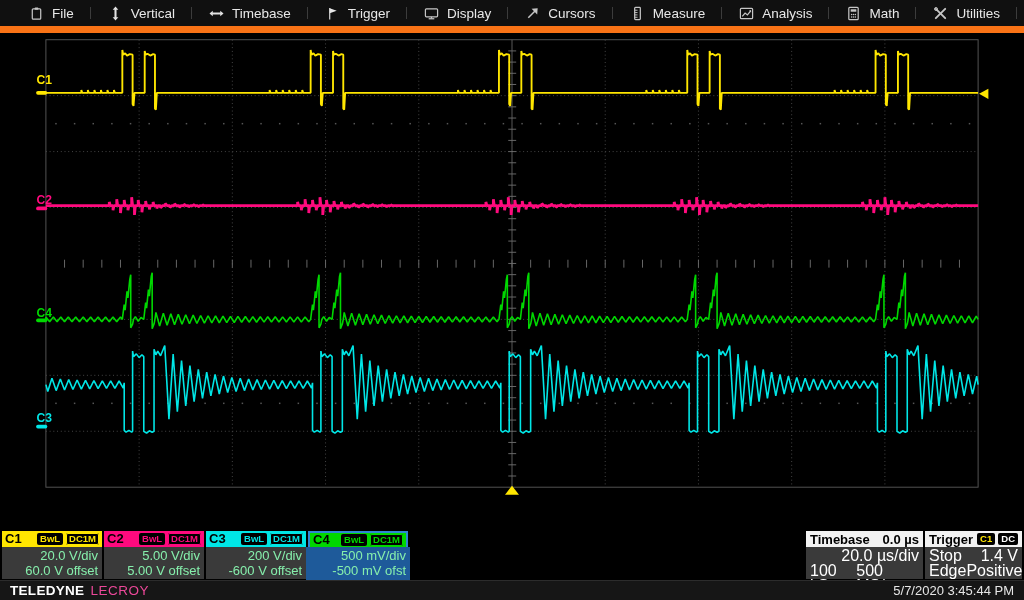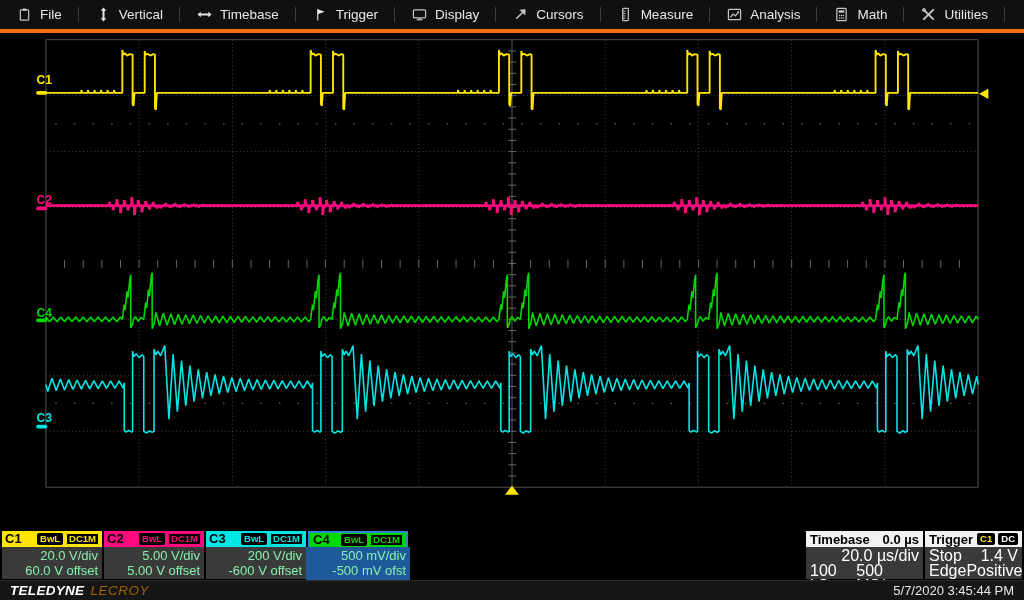--- a/index.html
+++ b/index.html
@@ -5,21 +5,21 @@
   html,body{margin:0;padding:0;}
   body{
     width:1024px;height:600px;overflow:hidden;position:relative;
     background:#000;font-family:"Liberation Sans",sans-serif;
     -webkit-font-smoothing:antialiased;
   }
   
   #menubar{
     position:absolute;top:0;left:0;width:1024px;height:33px;
     background:#101010;display:flex;align-items:stretch;
-    border-bottom:4px solid #f97316;box-sizing:border-box;padding-left:0;
+    border-bottom:7px solid #f97316;box-sizing:border-box;padding-left:12px;
   }
   .menu-item{
     display:flex;align-items:center;gap:8px;padding:0 17px;
     color:#e8e8e8;font-size:13.5px;position:relative;cursor:default;white-space:nowrap;
   }
   .menu-item::after{
     content:"";position:absolute;right:0;top:7px;bottom:7px;width:1px;background:#3c3c3c;
   }
   .menu-item svg{display:block;}
   
@@ -51,23 +51,23 @@
   }
   .ihdr .ttl{margin-right:auto;font-weight:bold;}
   .ibody{padding:1px 4px 0 4px;color:#fff;font-size:16px;line-height:15px;}
   .irow{display:flex;justify-content:space-between;}
   
   #statusbar{
     position:absolute;top:580px;left:0;width:1024px;height:20px;background:#161616;
     border-top:1px solid #2c2c2c;box-sizing:border-box;
     display:flex;align-items:center;justify-content:space-between;padding:0 10px;
   }
-  #brand{display:flex;align-items:center;gap:6px;font-style:italic;}
+  #brand{display:flex;align-items:center;gap:6px;}
   #brand .b1{color:#fff;font-weight:bold;font-size:13.5px;letter-spacing:.3px;}
-  #brand .b2{color:#a16207;font-size:13.5px;letter-spacing:.5px;}
+  #brand .b2{color:#ec4899;font-size:13.5px;letter-spacing:.5px;}
   #datetime{color:#e6e6e6;font-size:13px;text-align:right;}
 </style>
 </head>
 <body>
 
 <nav id="menubar">
     <div class="menu-item">
       <svg width="15" height="15" viewBox="0 0 16 16">
         <rect x="3.5" y="3" width="9" height="11" rx="1" fill="none" stroke="#c6c6c6" stroke-width="1.3"></rect>
         <rect x="6" y="1.5" width="4" height="2.6" rx="0.8" fill="#c6c6c6"></rect>

